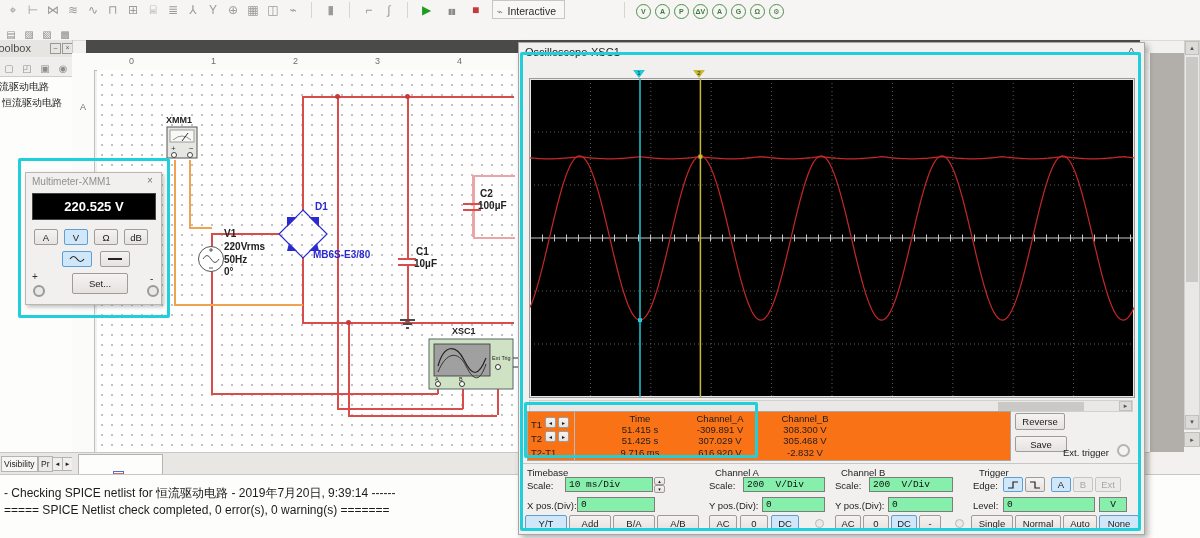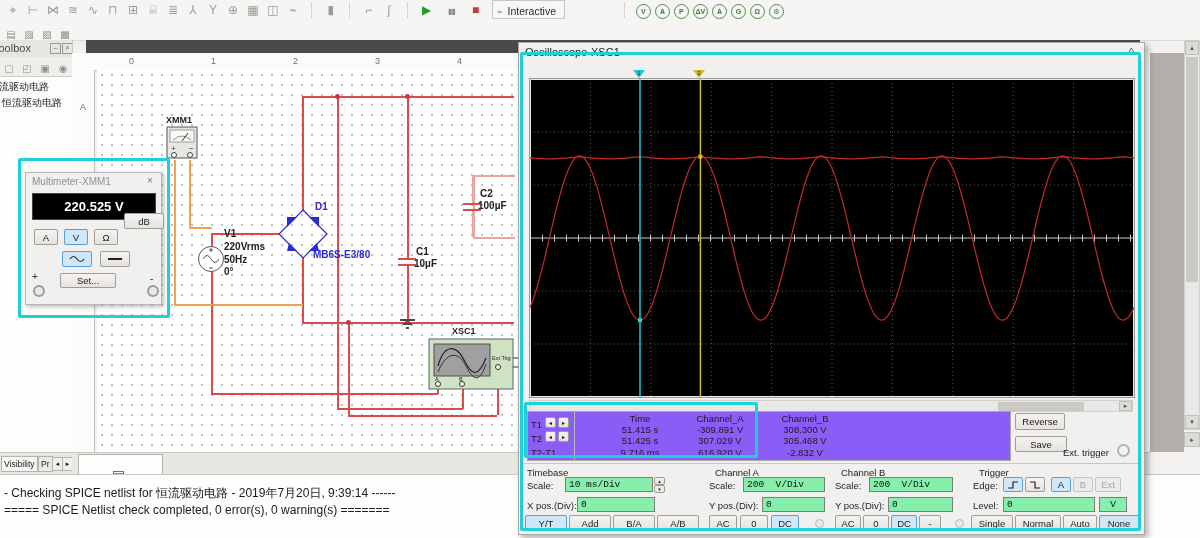--- a/index.html
+++ b/index.html
@@ -239,32 +239,32 @@
 
   <div id="mm-win">
     <div class="abs" style="left:6px;top:3px;font-size:10px;color:#8f8f8d;">Multimeter-XMM1</div>
     <div class="abs" style="left:121px;top:2px;font-size:10px;color:#777;">×</div>
     <div class="abs" style="left:6px;top:20px;width:122px;height:25px;background:#000;border:1px solid #444;display:flex;align-items:center;justify-content:center;">
       <span style="color:#fff;font-size:13px;font-weight:700;">220.525 V</span>
     </div>
     <div class="btn" style="left:8px;top:56px;width:24px;height:16px;">A</div>
     <div class="btn active" style="left:38px;top:56px;width:24px;height:16px;">V</div>
     <div class="btn" style="left:68px;top:56px;width:24px;height:16px;">Ω</div>
-    <div class="btn" style="left:98px;top:40px;width:40px;height:16px;">dB</div>
+    <div class="btn" style="left:98px;top:56px;width:24px;height:16px;">dB</div>
     <div class="btn active" style="left:36px;top:78px;width:30px;height:16px;">
       <svg width="16" height="8" viewBox="0 0 16 8">
           <path d="M1,4 Q4.5,-1 8,4 T15,4" fill="none" stroke="#222" stroke-width="1.2"></path>
         </svg>
     </div>
     <div class="btn" style="left:74px;top:78px;width:30px;height:16px;">
       <span style="display:inline-block;width:14px;height:2px;background:#222;"></span>
     </div>
     <div class="abs" style="left:6px;top:98px;font-size:10px;color:#333;">+</div>
     <div class="abs" style="left:124px;top:100px;font-size:10px;color:#333;">-</div>
-    <div class="btn" style="left:34px;top:100px;width:56px;height:15px;">Set...</div>
+    <div class="btn" style="left:46px;top:100px;width:56px;height:21px;">Set...</div>
     <div class="abs" style="left:7px;top:112px;width:8px;height:8px;border:2px solid #9a9a98;border-radius:50%;background:#e8e8e6;"></div>
     <div class="abs" style="left:121px;top:112px;width:8px;height:8px;border:2px solid #9a9a98;border-radius:50%;background:#e8e8e6;"></div>
   </div>
   <div class="cyan" style="left:18px;top:158px;width:146px;height:154px;"></div>
 
   <div id="scope-win">
     <div class="abs" style="left:6px;top:3px;font-size:11px;color:#222;">Oscilloscope-XSC1</div>
     <div class="abs" style="right:10px;top:3px;font-size:11px;color:#555;">^</div>
 
     <div class="flag" style="left:114px;top:27px;background:#1fc9d6;"><span>1</span></div>
@@ -295,21 +295,21 @@
           <rect x="108" y="239.15" width="4" height="4" fill="#1fc9d6"></rect>
           <rect x="168.4" y="75.64500000000001" width="4" height="4" fill="#c9b832"></rect>
         </svg>
     </div>
 
     <div class="sb" style="left:10px;top:357px;width:604px;height:12px;">
       <div class="sbt" style="left:468px;top:1px;width:86px;height:9px;"></div>
       <div class="sbb" style="right:0;top:0;width:13px;height:10px;">▸</div>
     </div>
 
-    <div class="abs" style="left:8px;top:368px;width:482px;height:48px;background:#8b5cf6;border:1px solid #a9a7a4;">
+    <div class="abs" style="left:8px;top:368px;width:482px;height:48px;background:#f97316;border:1px solid #a9a7a4;">
       <span class="ro" style="left:3px;top:7px;">T1</span>
       <span class="btn" style="left:17px;top:5px;width:11px;height:11px;font-size:5px;">◄</span>
       <span class="btn" style="left:30px;top:5px;width:11px;height:11px;font-size:5px;">►</span>
       <span class="ro" style="left:3px;top:21px;">T2</span>
       <span class="btn" style="left:17px;top:19px;width:11px;height:11px;font-size:5px;">◄</span>
       <span class="btn" style="left:30px;top:19px;width:11px;height:11px;font-size:5px;">►</span>
       <span class="ro" style="left:3px;top:35px;">T2-T1</span>
       <div class="abs" style="left:46px;top:0;width:300px;height:48px;border-left:1px solid #bbb;padding-left:30px;">
         <span class="ro" style="left:30px;top:1px;width:70px;text-align:center;">Time</span>
         <span class="ro" style="left:105px;top:1px;width:80px;text-align:center;">Channel_A</span>

